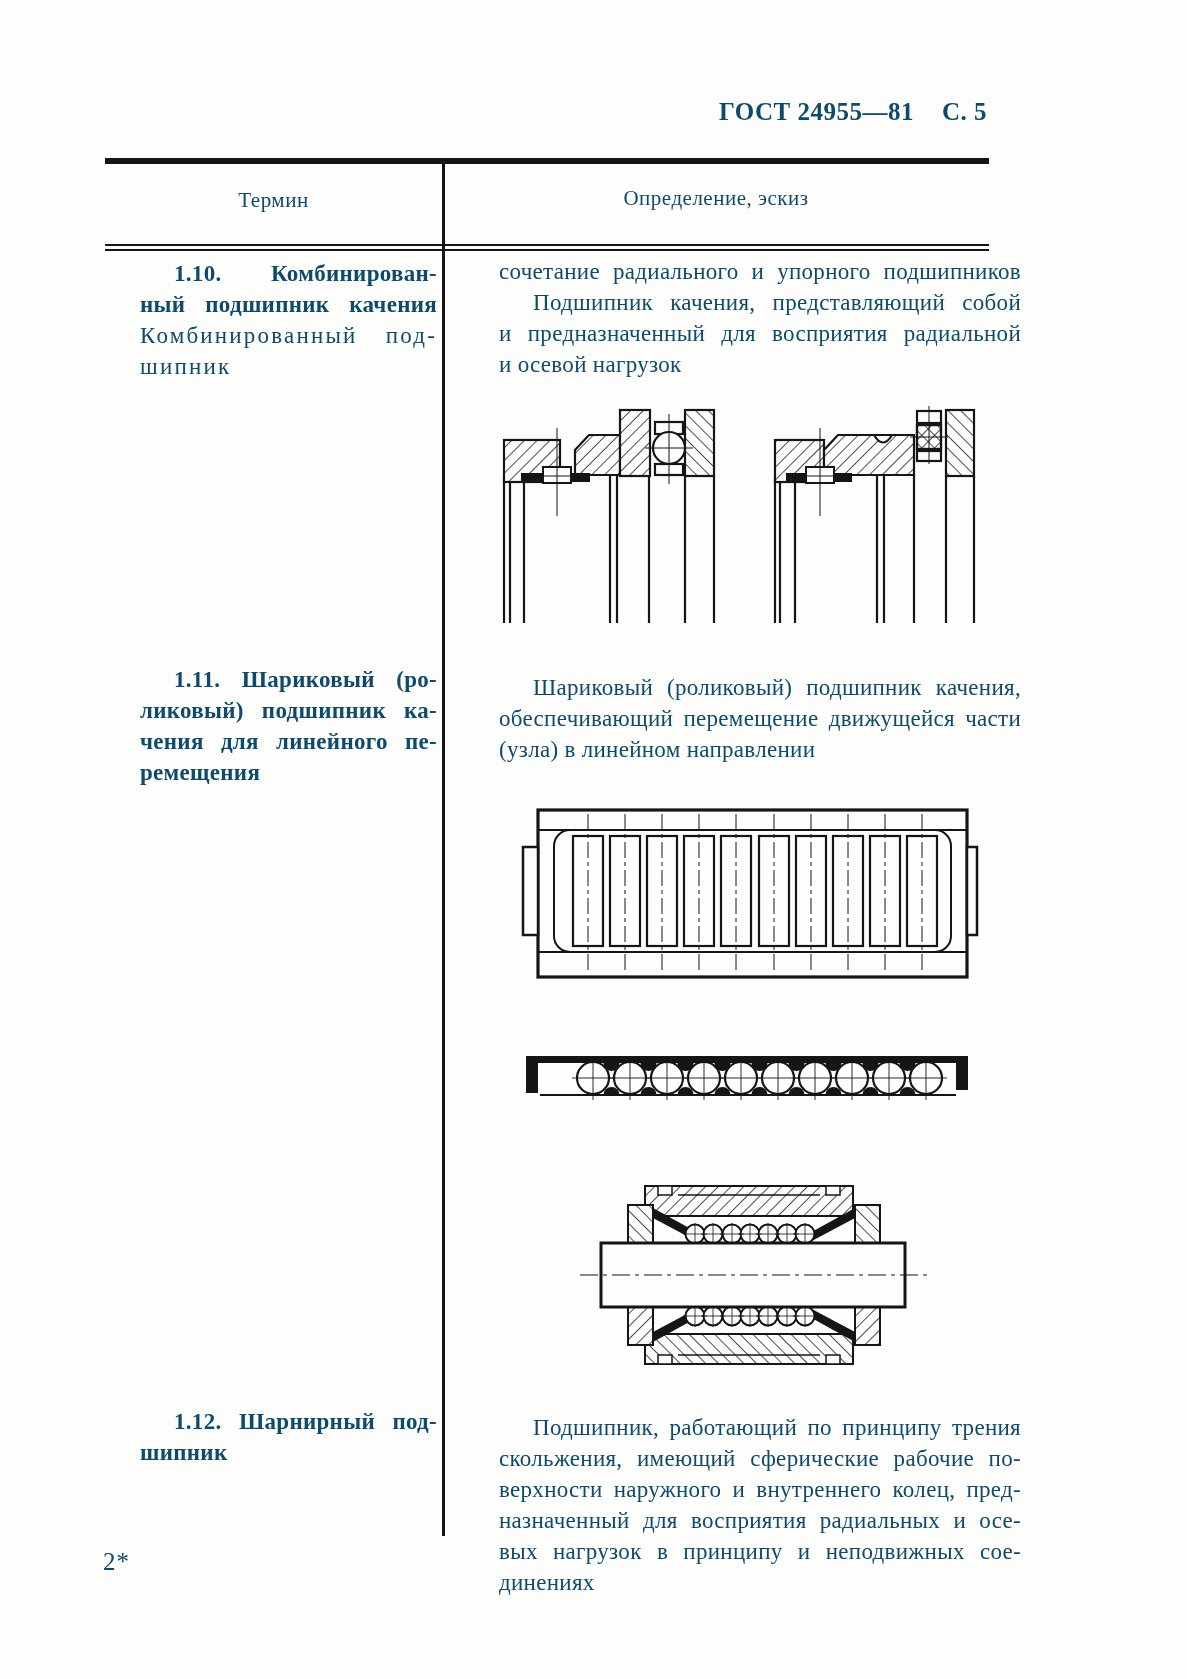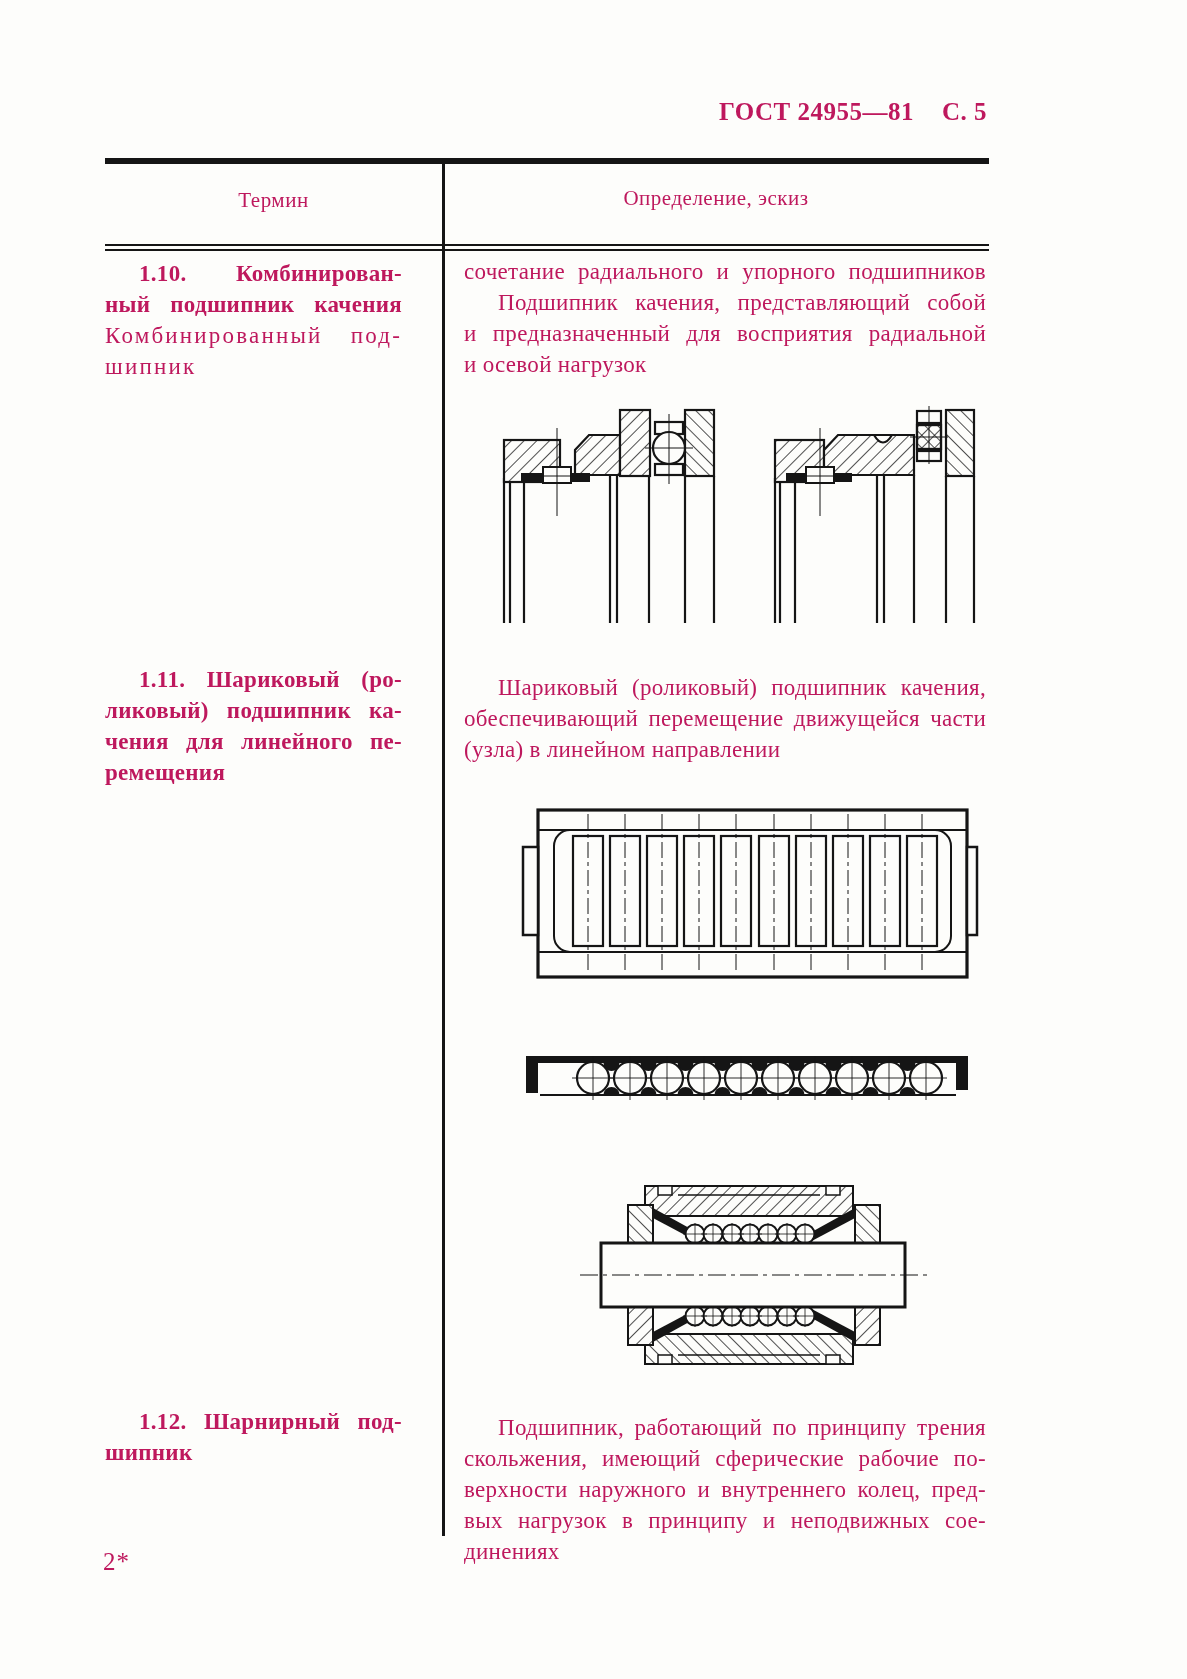--- a/index.html
+++ b/index.html
@@ -1,34 +1,34 @@
 <!DOCTYPE html>
 <html><head>
 <meta charset="utf-8">
 <style>
   html,body{margin:0;padding:0;background:#e9e9e9;}
   .page{
     position:relative;width:1187px;height:1679px;background:#fdfdfb;
-    font-family:"Liberation Serif","DejaVu Serif",serif;color:#be185d;overflow:hidden;
+    font-family:"Liberation Serif","DejaVu Serif",serif;color:#0c4a6e;overflow:hidden;
     margin:0 auto;
   }
   .abs{position:absolute;}
   
   .doc-header{top:98px;right:200px;display:flex;gap:28px;
     font-weight:bold;font-size:25px;letter-spacing:.5px;}
   
   .rule-top{left:105px;top:158px;width:884px;height:6px;background:#151515;}
   .rule-double{left:105px;top:244px;width:884px;height:3px;
     border-top:2px solid #151515;border-bottom:2px solid #151515;}
   .v-divider{left:442px;top:164px;width:3px;height:1372px;background:#151515;}
   .col-head{font-size:21px;letter-spacing:.5px;text-align:center;}
   .col-head.term{left:105px;top:188px;width:337px;}
   .col-head.def{left:443px;top:186px;width:546px;}
   
-  .txt{font-size:23px;line-height:31px;letter-spacing:.3px;}
+  .txt{font-size:23px;line-height:31px;letter-spacing:.3px;margin-left:35px;}
   .term-col{left:105px;width:297px;}
   .def-col{left:464px;width:522px;}
   .b{font-weight:bold;}
   .sp{letter-spacing:2.2px;}
   .jl{text-align:justify;text-align-last:justify;}
   .ll{text-align:left;text-align-last:left;}
   .ind{text-indent:34px;}
   .footer-mark{left:103px;top:1548px;font-size:25px;letter-spacing:1px;}
   svg{display:block;}
 </style>
@@ -290,19 +290,20 @@
   </svg>
 
   <div class="abs txt term-col" style="top:1406px">
     <div class="b jl ind">1.12. Шарнирный под-</div>
     <div class="b ll">шипник</div>
   </div>
   <div class="abs txt def-col" style="top:1412px">
     <div class="jl ind">Подшипник, работающий по принципу трения</div>
     <div class="jl">скольжения, имеющий сферические рабочие по-</div>
     <div class="jl">верхности наружного и внутреннего колец, пред-</div>
+    <div class="jl">назначенный для восприятия радиальных и осе-</div>
     <div class="jl">вых нагрузок в принципу и неподвижных сое-</div>
     <div class="ll">динениях</div>
   </div>
 
   <div class="abs footer-mark">2*</div>
 
 </div>
 
 </body></html>

